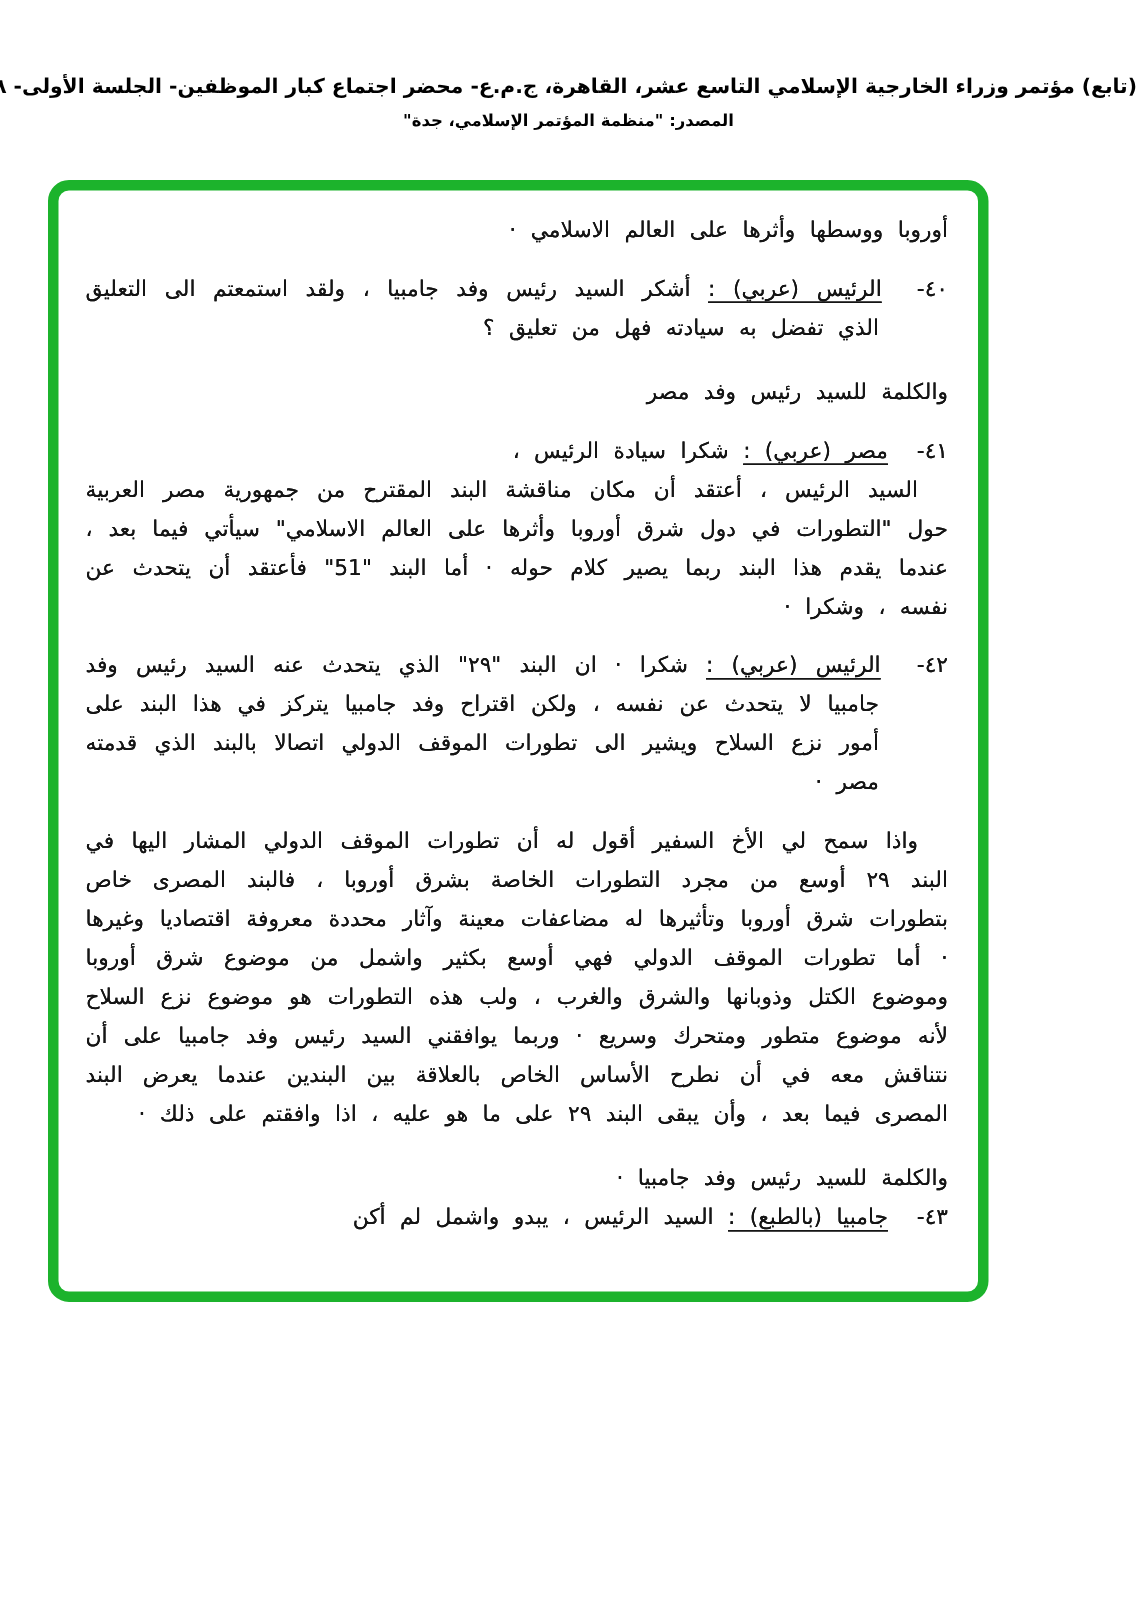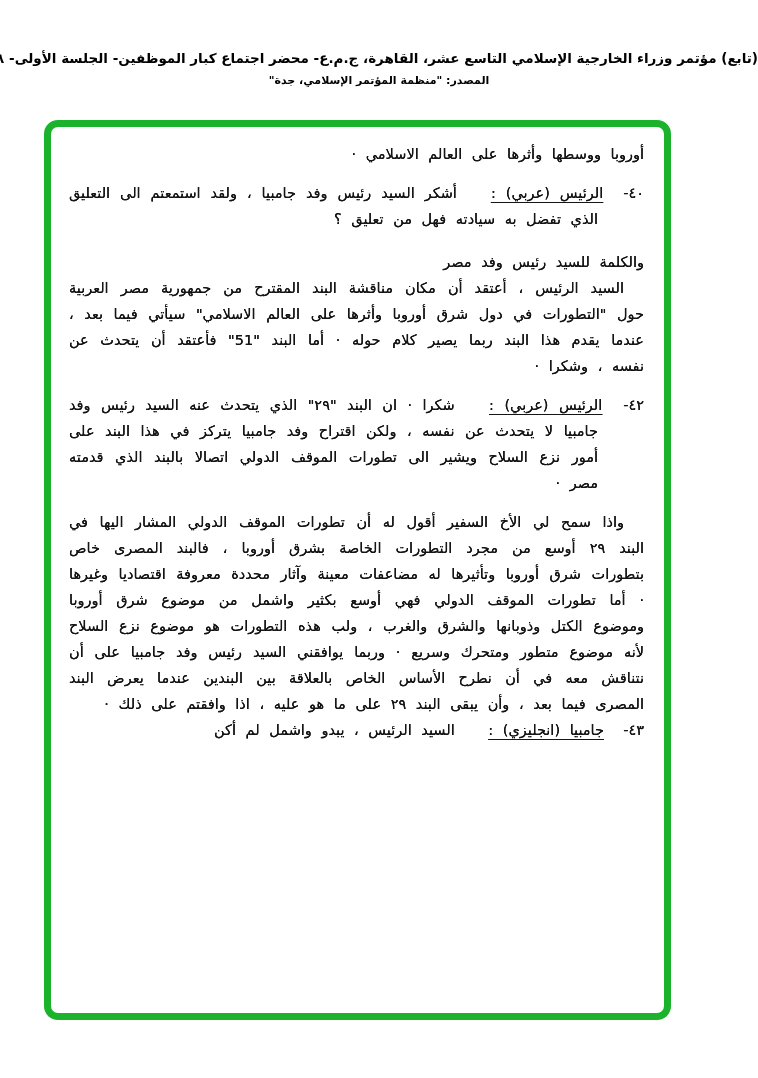--- a/index.html
+++ b/index.html
@@ -12,21 +12,21 @@
   
   .header {
     position:absolute; top:50px; left:0; width:758px;
     text-align:center; direction:rtl; color:#000;
   }
   .header .l1 { font-size:13.5px; font-weight:bold; white-space:nowrap; }
   .header .l2 { font-size:11px;  font-weight:bold; margin-top:8px; }
 
   
   .frame {
-    position:absolute; left:44px; top:120px; width:627px; height:900px;
+    position:absolute; left:32px; top:120px; width:627px; height:748px;
     box-sizing:border-box; border-radius:14px; overflow:hidden;
     border:7px solid #1cb32c; background:#fff;
   }
 
   
   .doc {
     direction:rtl; text-align:justify;
     padding:14px 20px 0 18px;
     font-size:14.5px; line-height:26px;
     word-spacing:5px; color:#151515;
@@ -35,21 +35,20 @@
   .block { margin:13px 0 0 0; }
   .block.tight   { margin-top:0; }
   .continuation  { margin-top:0; margin-left:0; margin-right:0; padding-left:80px; text-align:right; }
   .item  { padding-right:46px; text-indent:-46px; }
   .para  { text-indent:20px; }
   .line  { margin-top:17px; padding-left:80px; text-align:right; }
   .num   { white-space:nowrap; }
   .speaker {
     text-decoration:underline;
     text-underline-offset:4px;
-    margin-left:24px;
   }
 
   
   .footer {
     position:absolute; top:1085px; left:326px; width:50px;
     text-align:center; font-size:14px; font-weight:bold; color:#be185d;
     direction:rtl;
   }
 </style>
 </head>
@@ -58,20 +57,22 @@
 <div class="header">
   <div class="l1">(تابع) مؤتمر وزراء الخارجية الإسلامي التاسع عشر، القاهرة، ج.م.ع- محضر اجتماع كبار الموظفين- الجلسة الأولى- ٢٨ يوليه ١٩٩٠</div>
   <div class="l2">المصدر: "منظمة المؤتمر الإسلامي، جدة"</div>
 </div>
 
 <div class="frame" style="border-color: rgb(28, 179, 44);">
   <div class="doc">
       <p class="block continuation"><span>أوروبا ووسطها وأثرها على العالم الاسلامي ·</span></p>
       <p class="block item"><span class="num">٤٠-&nbsp;&nbsp;</span><span class="speaker">الرئيس (عربي) :</span> <span>أشكر السيد رئيس وفد جامبيا ، ولقد استمعتم الى التعليق الذي تفضل به سيادته فهل من تعليق ؟</span></p>
       <p class="block line"><span>والكلمة للسيد رئيس وفد مصر</span></p>
+      <p class="block item"><span class="num">٤١-&nbsp;&nbsp;</span><span class="speaker">مصر (عربي) :</span> <span>شكرا سيادة الرئيس ،</span></p>
       <p class="block para tight"><span>السيد الرئيس ، أعتقد أن مكان مناقشة البند المقترح من جمهورية مصر العربية حول "التطورات في دول شرق أوروبا وأثرها على العالم الاسلامي" سيأتي فيما بعد ، عندما يقدم هذا البند ربما يصير كلام حوله · أما البند "51" فأعتقد أن يتحدث عن نفسه ، وشكرا ·</span></p>
       <p class="block item"><span class="num">٤٢-&nbsp;&nbsp;</span><span class="speaker">الرئيس (عربي) :</span> <span>شكرا · ان البند "٢٩" الذي يتحدث عنه السيد رئيس وفد جامبيا لا يتحدث عن نفسه ، ولكن اقتراح وفد جامبيا يتركز في هذا البند على أمور نزع السلاح ويشير الى تطورات الموقف الدولي اتصالا بالبند الذي قدمته مصر ·</span></p>
       <p class="block para"><span>واذا سمح لي الأخ السفير أقول له أن تطورات الموقف الدولي المشار اليها في البند ٢٩ أوسع من مجرد التطورات الخاصة بشرق أوروبا ، فالبند المصرى خاص بتطورات شرق أوروبا وتأثيرها له مضاعفات معينة وآثار محددة معروفة اقتصاديا وغيرها · أما تطورات الموقف الدولي فهي أوسع بكثير واشمل من موضوع شرق أوروبا وموضوع الكتل وذوبانها والشرق والغرب ، ولب هذه التطورات هو موضوع نزع السلاح لأنه موضوع متطور ومتحرك وسريع · وربما يوافقني السيد رئيس وفد جامبيا على أن نتناقش معه في أن نطرح الأساس الخاص بالعلاقة بين البندين عندما يعرض البند المصرى فيما بعد ، وأن يبقى البند ٢٩ على ما هو عليه ، اذا وافقتم على ذلك ·</span></p>
-      <p class="block item tight"><span class="num">٤٣-&nbsp;&nbsp;</span><span class="speaker">جامبيا (انجليزي) :</span> <span>السيد الرئيس ، يبدو واشمل لم أكن</span></p>
+      <p class="block line"><span>والكلمة للسيد رئيس وفد جامبيا ·</span></p>
+      <p class="block item tight"><span class="num">٤٣-&nbsp;&nbsp;</span><span class="speaker">جامبيا (بالطبع) :</span> <span>السيد الرئيس ، يبدو واشمل لم أكن</span></p>
     </div>
 </div>
 
 <div class="footer">١٨</div>
 
 </body></html>

